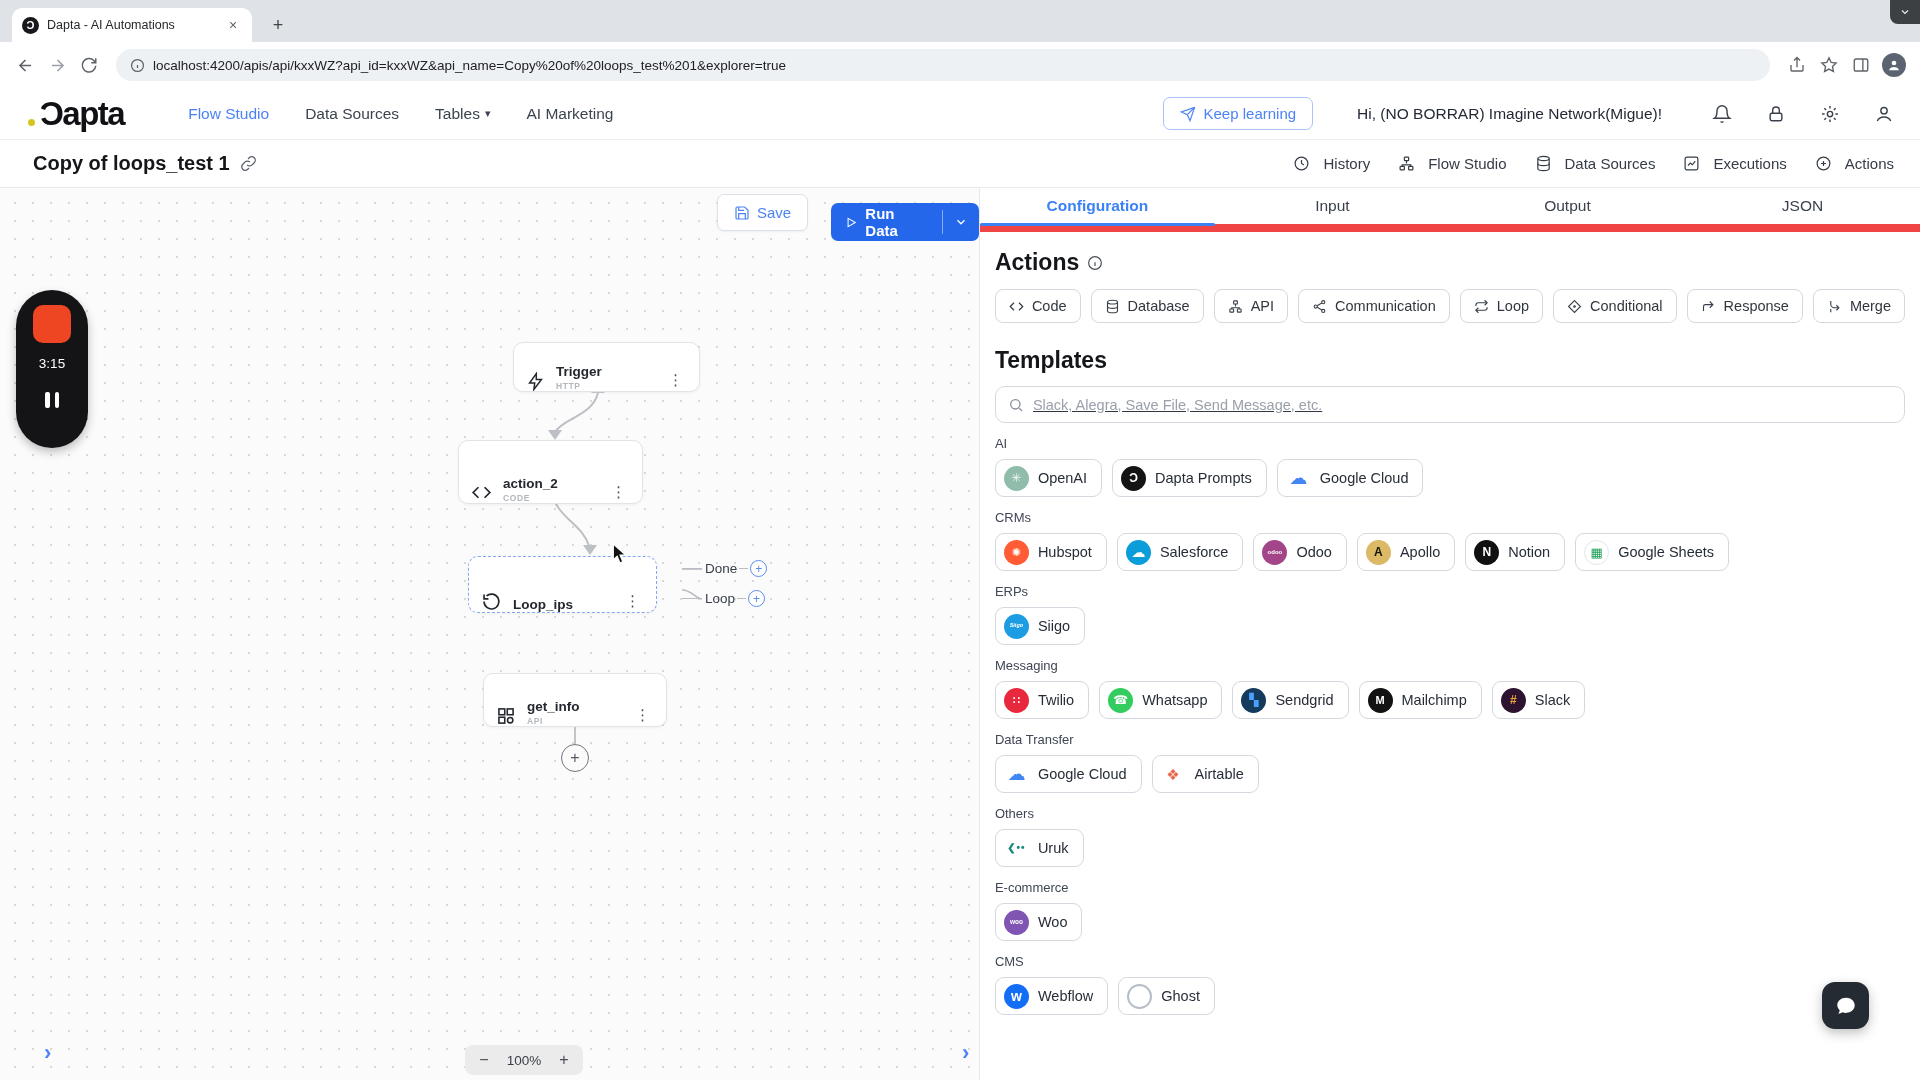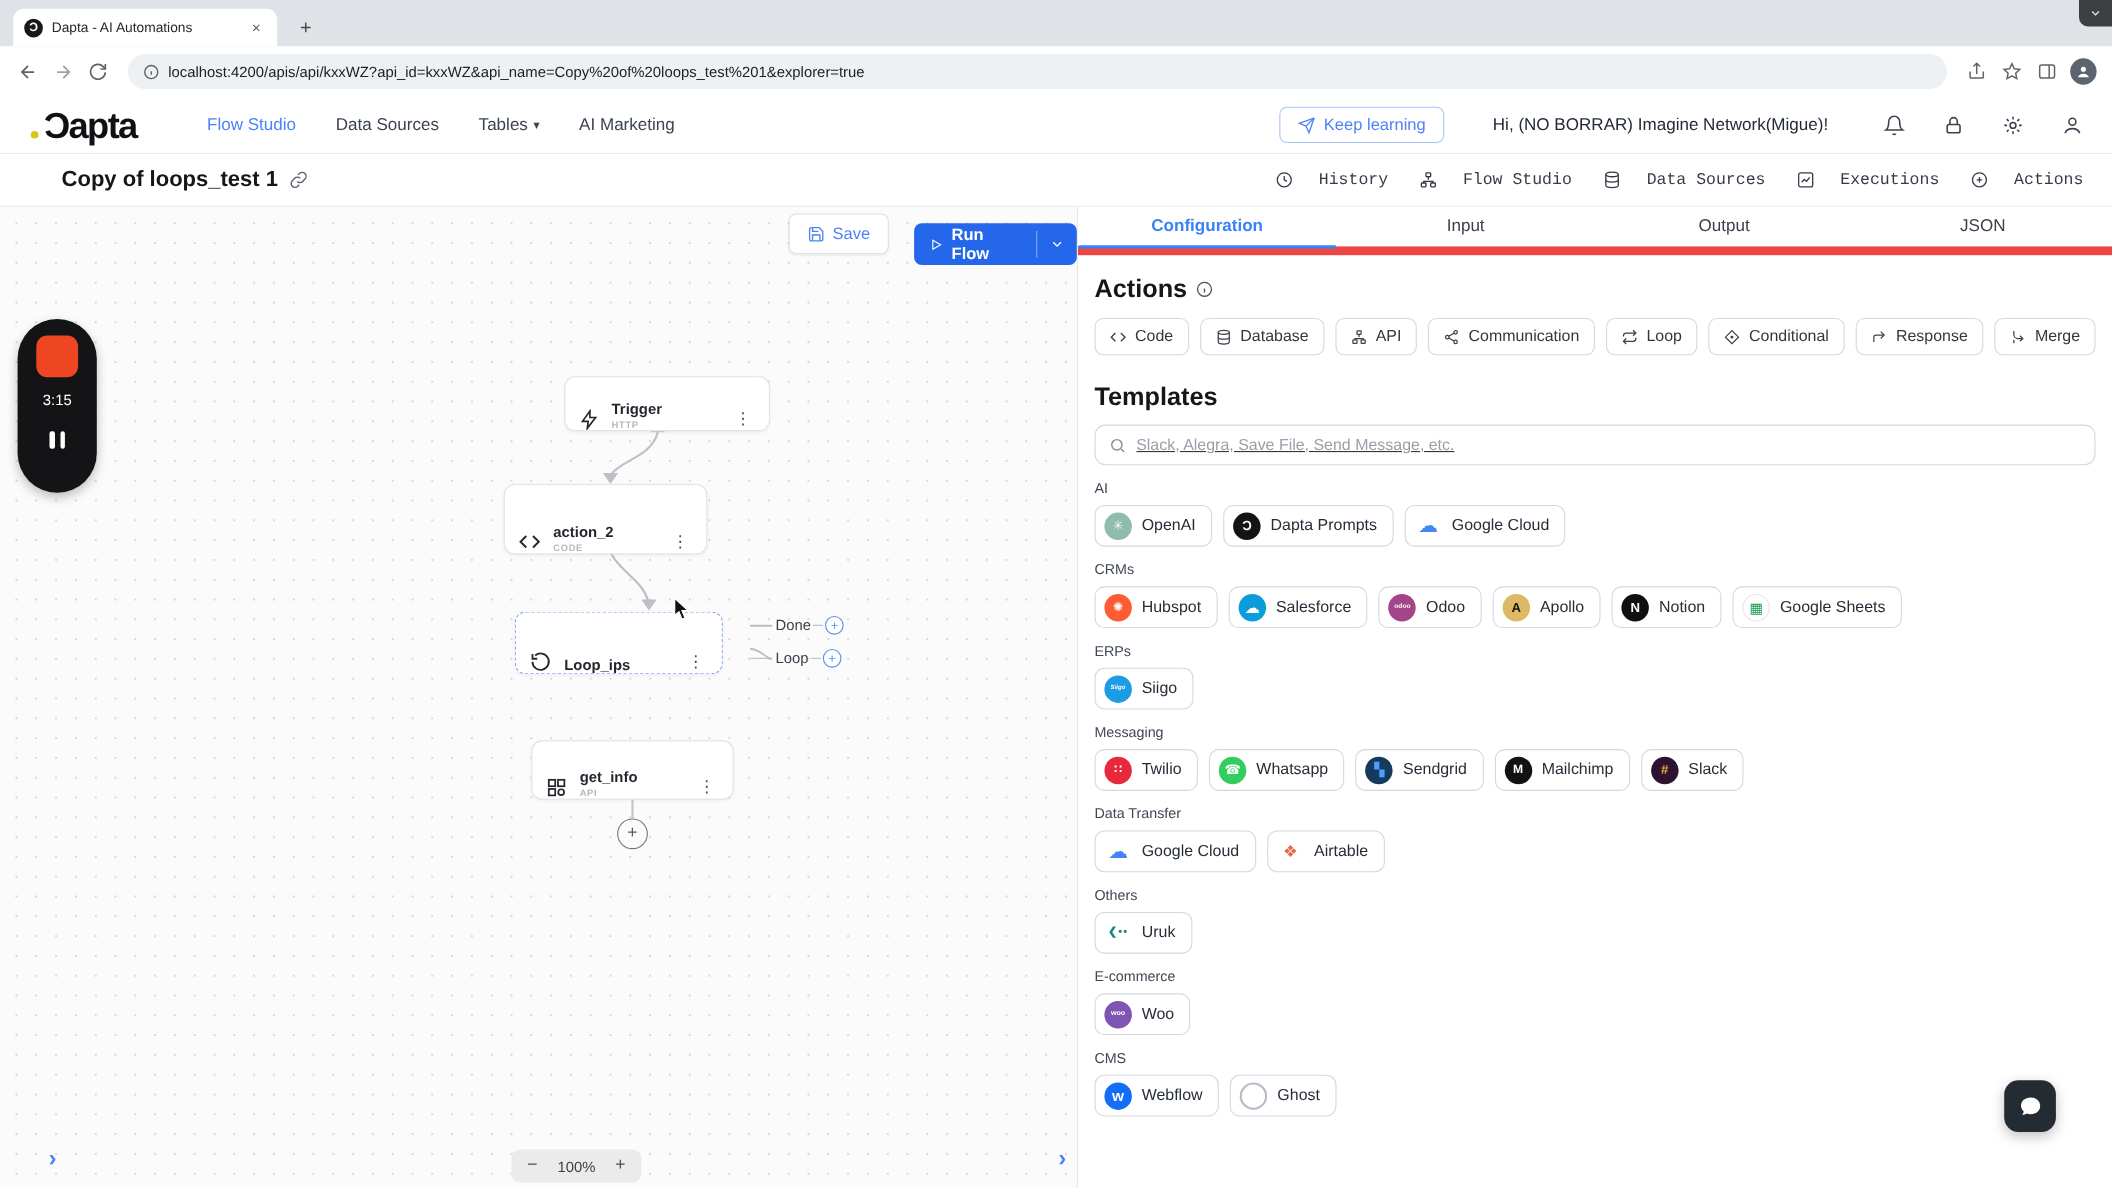--- a/index.html
+++ b/index.html
@@ -41,24 +41,24 @@
   .nav-link.active { color:#4c82f7; }
   .caret::after { content:"\25BE"; font-size:11px; color:#3c4450; }
   .keep-btn { display:flex; align-items:center; gap:8px; border:1.5px solid #a9c3fa; color:#4c82f7;
     background:#fff; border-radius:7px; padding:7px 16px; font-size:15px; }
   .greeting { font-size:15.5px; color:#232a36; font-weight:500; margin:0 10px; white-space:nowrap; }
   .hdr-icons { display:flex; align-items:center; gap:34px; color:#3a414c; margin-left:6px; }
 
   
   .flow-toolbar { height:48px; border-bottom:1px solid #e8eaee; display:flex; align-items:center;
     padding:0 26px 0 33px; background:#fff; }
-  .flow-title { font-size:20px; font-weight:700; color:#14161a; display:flex; align-items:center; gap:10px;margin-left:23px; }
+  .flow-title { font-size:20px; font-weight:700; color:#14161a; display:flex; align-items:center; gap:10px; }
   .flow-title .link-ic { color:#5a616c; }
   .ft-right { margin-left:auto; display:flex; align-items:center; gap:28px; }
-  .ft-item { display:flex; align-items:center; gap:23px; font-size:15px; color:#353c47;font-family:Liberation Mono, monospace; }
+  .ft-item { display:flex; align-items:center; gap:13px; font-size:15px; color:#353c47; }
 
   
   .main { position:relative; display:flex; height:902px; }
   .canvas { position:relative; width:990px; height:100%; background:#fbfbfb; border-right:1px solid #e6e8ec;
     background-image:radial-gradient(#d8d8d8 1.2px, transparent 1.3px); background-size:18px 18px;
     background-position:6px 6px; overflow:hidden; }
 
   .save-btn { position:absolute; left:717px; top:6px; width:91px; height:37px; background:#fff;
     border:1px solid #dbe1e8; border-radius:7px; color:#4c82f7; font-size:15px; display:flex;
     align-items:center; justify-content:center; gap:7px; box-shadow:0 1px 2px rgba(0,0,0,.05); }
@@ -335,21 +335,21 @@
           <path d="M19 21H5a2 2 0 0 1-2-2V5a2 2 0 0 1 2-2h11l5 5v11a2 2 0 0 1-2 2z"></path>
           <path d="M17 21v-8H7v8M7 3v5h8"></path>
         </svg>
       <span>Save</span>
     </button>
     <div class="run-btn">
       <span class="run-main">
         <svg width="13" height="13" viewBox="0 0 24 24" fill="none" stroke="#fff" stroke-width="2">
             <polygon points="6 4 20 12 6 20 6 4"></polygon>
           </svg>
-        <span>Run Flow</span>
+        <span>Run Data</span>
       </span>
       <span class="run-split"></span>
       <span class="run-caret">
         <svg width="14" height="14" viewBox="0 0 24 24" fill="none" stroke="#fff" stroke-width="2.2">
             <path d="M6 9l6 6 6-6"></path>
           </svg>
       </span>
     </div>
 
     <div class="recorder">

